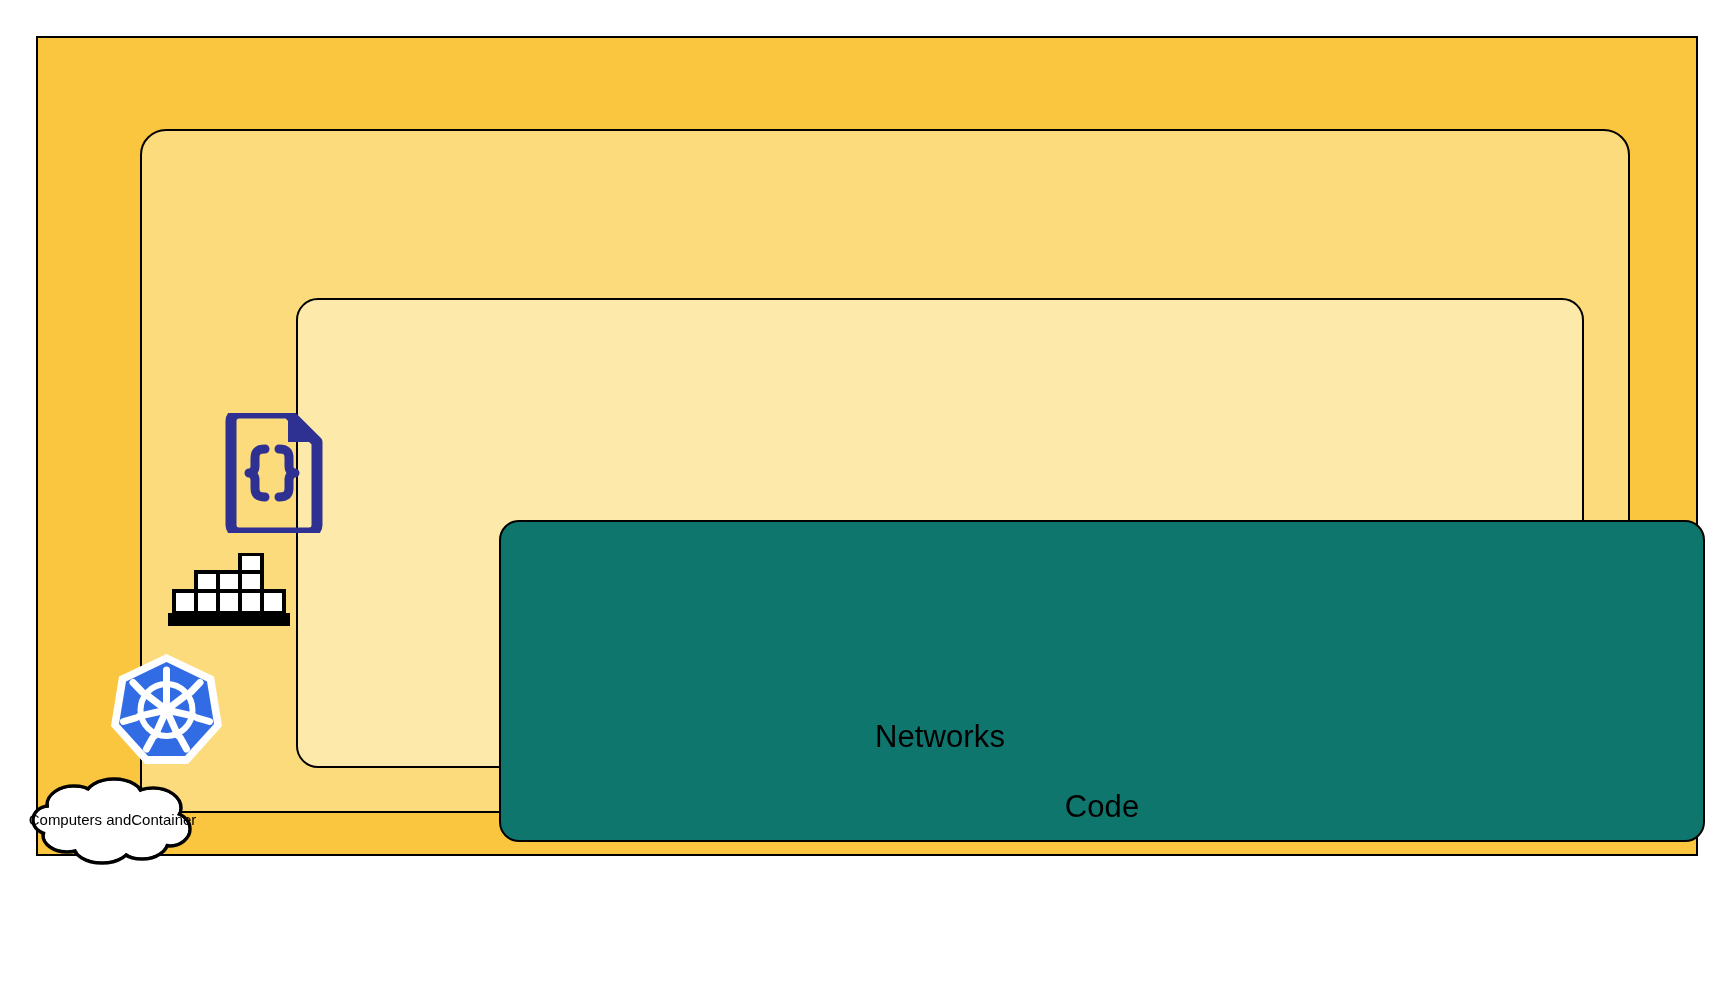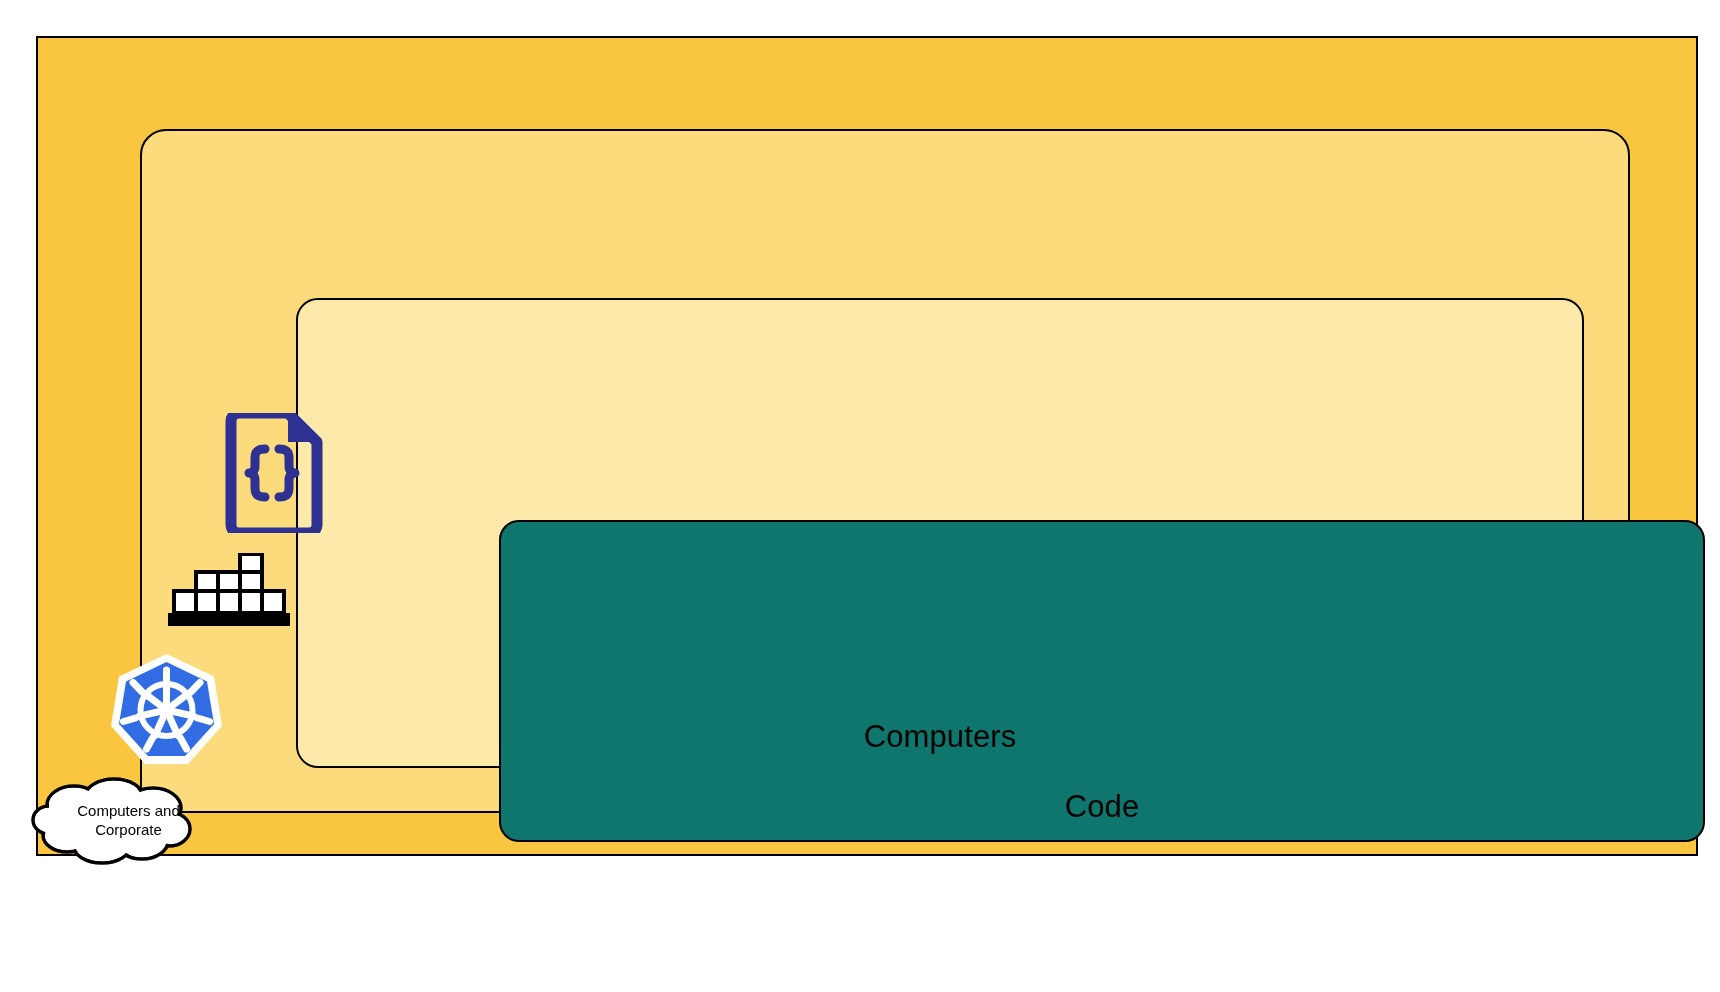--- a/index.html
+++ b/index.html
@@ -126,26 +126,26 @@
     width: 165px;
     height: 90px;
   }
   .cloud-callout svg {
     position: absolute;
     left: 0;
     top: 0;
   }
   .cloud-text {
     position: absolute;
-    left: 16px;
+    left: 0;
     top: 0;
     width: 165px;
     height: 90px;
     display: flex;
-    flex-direction: column;
+    flex-direction: row;
     align-items: center;
     justify-content: center;
     font-size: 15px;
     line-height: 1.3;
     color: #000000;
     text-align: center;
     pointer-events: none;
     user-select: none;
   }
   .cloud-text span { display: block; white-space: nowrap; }
@@ -158,21 +158,21 @@
   <div class="layer layer-datacenter">
 
     <div class="layer layer-cluster">
 
       <div class="layer layer-container">
 
         <div class="layer layer-code">
           <div class="layer-label label-code">Code</div>
         </div>
 
-        <div class="layer-label label-container">Computers</div>
+        <div class="layer-label label-container">Networks</div>
       </div>
 
     </div>
 
   </div>
 
   <div class="icon-wrap icon-json">
     <svg width="106" height="120" viewBox="0 0 106 120" xmlns="http://www.w3.org/2000/svg">
 
       <path d="M12 8 a8 8 0 0 1 8 -8 h49 l29 29 v83 a8 8 0 0 1 -8 8 h-70 a8 8 0 0 1 -8 -8 z" fill="none" stroke="#2E3192" stroke-width="11" stroke-linejoin="round"></path>
@@ -264,17 +264,17 @@
         <ellipse cx="139" cy="54" rx="19" ry="15"></ellipse>
         <ellipse cx="112" cy="66" rx="24" ry="16"></ellipse>
         <ellipse cx="72" cy="70" rx="27" ry="16"></ellipse>
         <ellipse cx="37" cy="60" rx="22" ry="15"></ellipse>
         <ellipse cx="19" cy="45" rx="14" ry="12"></ellipse>
         <rect x="19" y="28" width="120" height="40"></rect>
       </g>
     </svg>
     <div class="cloud-text">
       <span>Computers and</span>
-      <span>Corporate</span>
+      <span>Container</span>
     </div>
   </div>
 
 </div>
 
 </body></html>

